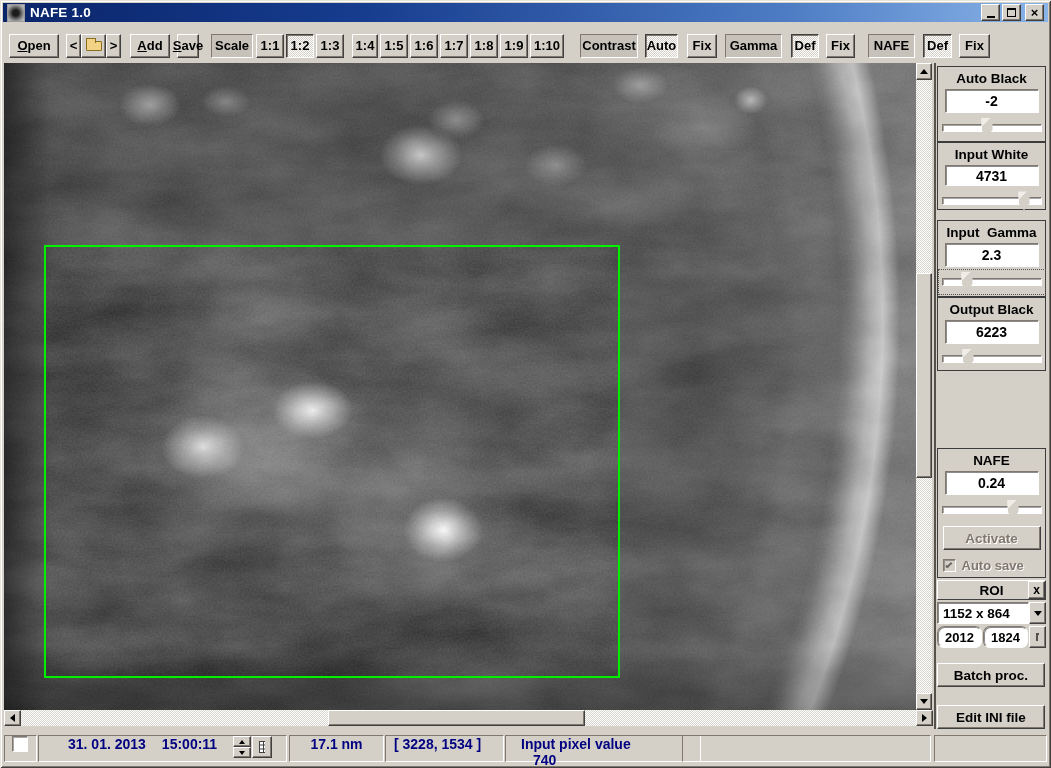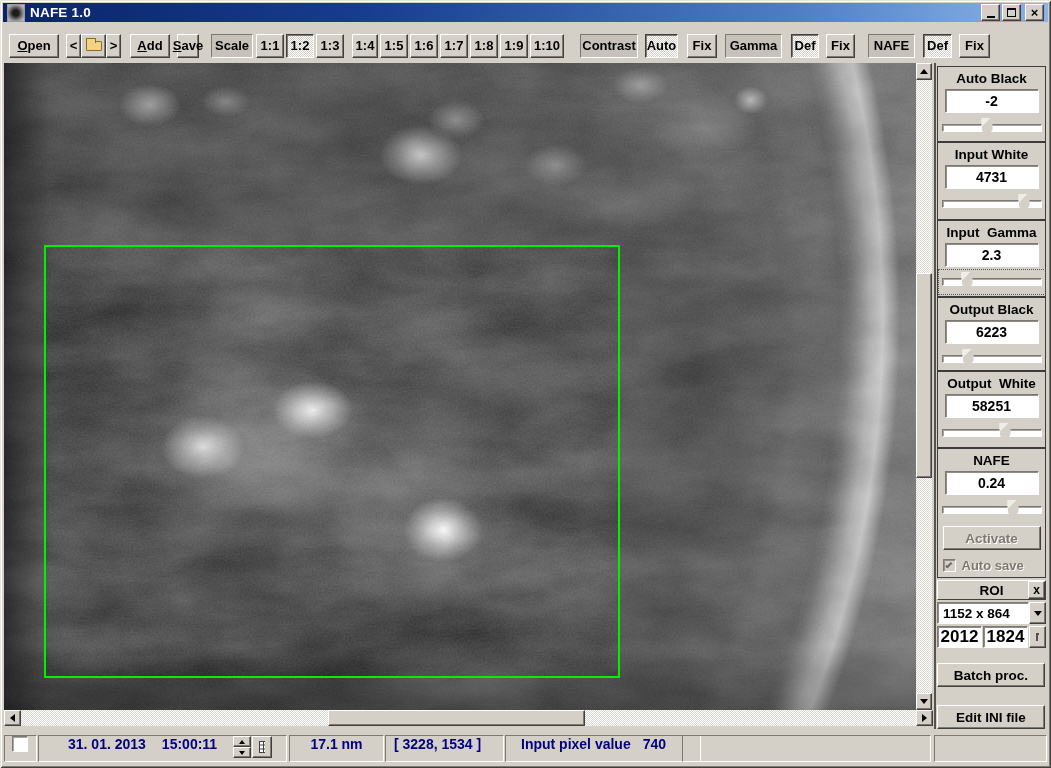--- a/index.html
+++ b/index.html
@@ -116,21 +116,21 @@
   .autosave-label{font-weight:bold;font-size:13px;}
   .roi-block{position:absolute;left:0;right:1px;top:517px;height:72px;}
   .roi-header{position:relative;height:20px;border:1px solid;border-color:#ffffff #404040 #404040 #ffffff;background:#d4d0c8;
     display:flex;align-items:center;justify-content:center;font-weight:bold;font-size:13.5px;}
   .roi-close{position:absolute;right:0;top:0;width:17px;height:18px;display:flex;align-items:center;justify-content:center;
     font-weight:bold;font-size:12px;line-height:1;}
   .combo{margin-top:2px;height:22px;display:flex;}
   .combo-text{flex:1;display:flex;align-items:center;padding-left:5px;font-weight:bold;font-size:13.5px;}
   .combo-btn{width:17px;display:flex;align-items:center;justify-content:center;}
   .roi-coords{margin-top:2px;height:22px;display:flex;gap:1px;}
-  .coord-field{width:49px;display:flex;align-items:center;justify-content:center;font-weight:bold;font-size:17px;}
+  .coord-field{width:49px;display:flex;align-items:center;justify-content:center;font-weight:bold;font-size:13px;border-radius:7px;}
   .corner-btn{width:17px;display:flex;align-items:center;justify-content:center;}
   .corner-glyph{width:8px;height:8px;border-top:2px solid #55524c;border-left:2px solid #55524c;}
   .panel-btn{position:absolute;left:0;width:108px;height:24px;display:flex;align-items:center;justify-content:center;
     font-weight:bold;font-size:13.5px;color:#000;}
   
   .statusbar{position:absolute;left:4px;top:733px;width:1043px;height:31px;}
   .sb-panel{position:absolute;top:2px;height:27px;border:1px solid;border-color:#80786f #ffffff #ffffff #80786f;
     display:flex;align-items:flex-start;color:#000080;font-weight:bold;font-size:14px;}
   .status-cb{width:16px;height:16px;background:#fff;border:1px solid;border-color:#80786f #ffffff #ffffff #80786f;
     box-shadow:inset 1px 1px 0 rgba(0,0,0,.35);margin-left:7px;}
@@ -295,21 +295,21 @@
       <div class="group-label">Auto Black</div>
       <div class="value-field fieldbox">
           <span>-2</span>
         </div>
       <div class="slider">
         <div class="channel"></div>
         <div class="thumb" style="left: calc(45% - 5px);"></div>
       </div>
     </div>
 
-    <div class="group" style="top:79px;height:78px;">
+    <div class="group" style="top:79px;height:68px;">
       <div class="group-label">Input White</div>
       <div class="value-field fieldbox">
           <span>4731</span>
         </div>
       <div class="slider">
         <div class="channel"></div>
         <div class="thumb" style="left: calc(82% - 5px);"></div>
       </div>
     </div>
 
@@ -330,30 +330,20 @@
       <div class="group-label">Output Black</div>
       <div class="value-field fieldbox">
           <span>6223</span>
         </div>
       <div class="slider">
         <div class="channel"></div>
         <div class="thumb" style="left: calc(26% - 5px);"></div>
       </div>
     </div>
 
-    <div class="group" style="top:308px;height:77px;">
-      <div class="group-label">Output  White</div>
-      <div class="value-field fieldbox">
-          <span>58251</span>
-        </div>
-      <div class="slider">
-        <div class="channel"></div>
-        <div class="thumb" style="left: calc(63% - 5px);"></div>
-      </div>
-    </div>
 
     <div class="group" style="top:385px;height:130px;">
       <div class="group-label">NAFE</div>
       <div class="value-field fieldbox">
           <span>0.24</span>
         </div>
       <div class="slider">
         <div class="channel"></div>
         <div class="thumb" style="left: calc(71% - 5px);"></div>
       </div>
@@ -416,21 +406,21 @@
           <line x1="0" y1="8" x2="13" y2="8" stroke="#404040"></line>
         </svg>
       </button>
     </div>
     <div class="sb-panel" style="left:285px;width:95px;justify-content:center;">
       <span>17.1 nm</span>
     </div>
     <div class="sb-panel" style="left:381px;width:119px;padding-left:8px;">
       <span>[ 3228, 1534 ]</span>
     </div>
-    <div class="sb-panel" style="left:501px;width:196px;padding-left:15px;">
+    <div class="sb-panel" style="left:501px;width:196px;padding-left:15px;flex-direction:column;">
       <span>Input pixel value</span>
       <span style="margin-left:12px;">740</span>
     </div>
     <div class="sb-panel" style="left:678px;width:249px;"></div>
     <div class="sb-panel" style="left:930px;width:113px;"></div>
   </div>
 
 </div>
 
 </body></html>

